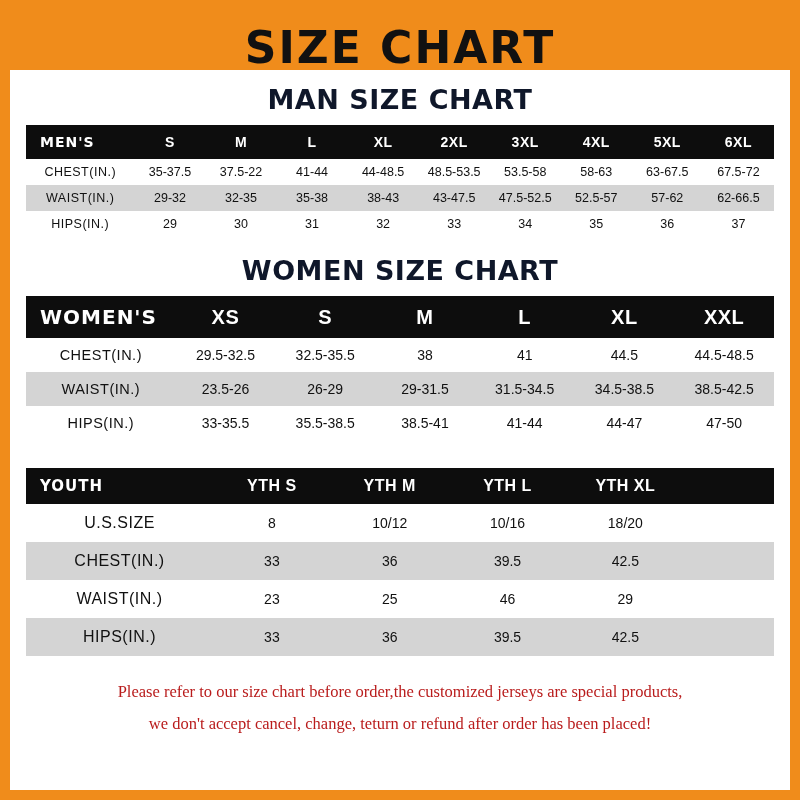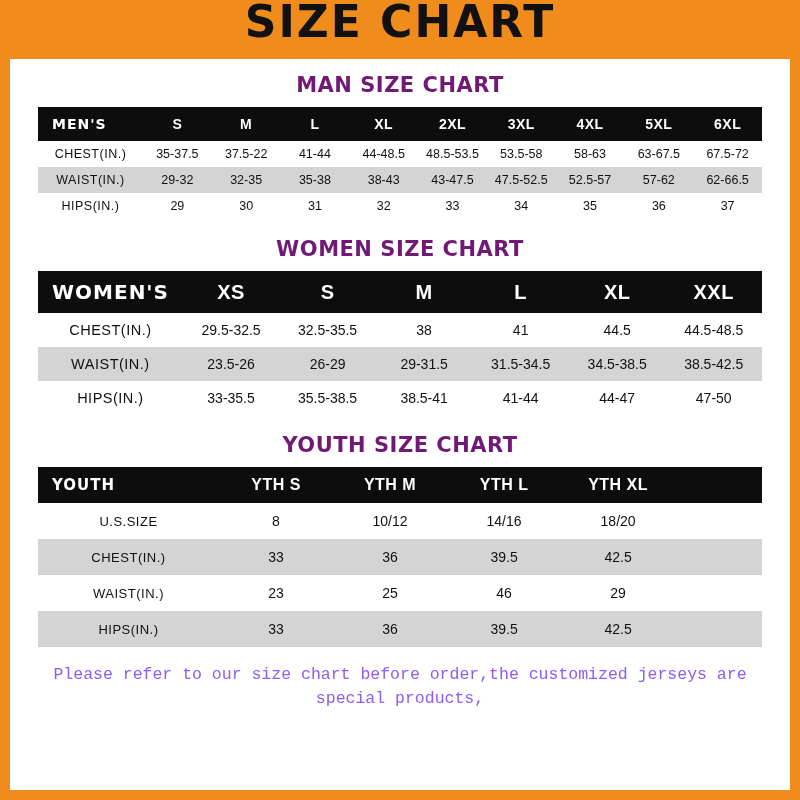--- a/index.html
+++ b/index.html
@@ -12,44 +12,44 @@
   .page {
     width: 800px; height: 800px;
     position: relative;
     background: #ffffff;
     border-left: 10px solid #f08c1b;
     border-right: 10px solid #f08c1b;
     overflow: hidden;
   }
   .header {
     background: #f08c1b;
-    height: 59px;
+    height: 70px;
     display: flex;
-    align-items: flex-start;
+    align-items: flex-end;
     justify-content: center;
     margin: 0 -10px;
   }
   .header h1 {
     margin: 0;
     font-family: "DejaVu Sans", sans-serif;
     font-weight: bold;
     font-size: 44px;
     letter-spacing: 2px;
     color: #111;
     line-height: 1;
   }
   .section-title {
     text-align: center;
     font-family: "DejaVu Sans", sans-serif;
     font-weight: bold;
-    font-size: 21px;
-    color: #701a75;
+    font-size: 27px;
+    color: #0f172a;
     letter-spacing: 0.5px;
   }
-  .tbl-wrap { padding: 0 28px; }
+  .tbl-wrap { padding: 0 16px; }
   table {
     width: 100%;
     border-collapse: collapse;
     table-layout: fixed;
     font-family: "Liberation Sans", sans-serif;
   }
   thead th {
     background: #0d0d0d;
     color: #ffffff;
     font-size: 15px;
@@ -88,34 +88,34 @@
   
   #women-table col.lbl { width: 20%; }
   #women-table thead th { font-size: 20px; }
   #women-table tbody td { font-size: 14px; padding: 9px 1px; }
   #women-table tbody td.rowlabel { font-size: 14.5px; }
 
   
   #youth-table col.lbl { width: 25%; }
   #youth-table thead th { font-size: 16px; }
   #youth-table tbody td { font-size: 14px; padding: 10px 1px; }
-  #youth-table tbody td.rowlabel { font-size: 13px; }
+  #youth-table tbody td.rowlabel { font-size: 16px; }
   #youth-table thead th.rowlabel { font-size: 15px; }
   #youth-table .pad { background: #0d0d0d; }
 
   .footer {
     padding: 10px 20px 0 20px;
     text-align: center;
   }
   .footer p {
-    margin: 0;
-    color: #8b5cf6;
+    margin: 8px;
+    color: #b91c1c;
     font-size: 16.5px;
     line-height: 1.45;
-    font-family: Liberation Mono, monospace;
+    font-family: Liberation Serif, serif;
   }
   .sp-14 { height: 14px; }
   .sp-10 { height: 10px; }
   .sp-6 { height: 6px; }
   .sp-18 { height: 18px; }
   .bottom-bar {
     position: absolute;
     left: -10px; right: -10px; bottom: 0;
     height: 10px;
     background: #f08c1b;
@@ -255,21 +255,20 @@
           <td>38.5-41</td>
           <td>41-44</td>
           <td>44-47</td>
           <td>47-50</td>
         </tr>
       </tbody>
     </table>
   </div>
 
   <div class="sp-18"></div>
-  <div class="section-title">YOUTH SIZE CHART</div>
   <div class="sp-10"></div>
 
   <div class="tbl-wrap">
     <table id="youth-table">
       <colgroup>
         <col class="lbl">
           <col>
           <col>
           <col>
           <col>
@@ -283,21 +282,21 @@
           <th>YTH L</th>
           <th>YTH XL</th>
           <th class="pad"></th>
         </tr>
       </thead>
       <tbody>
         <tr class="odd">
           <td class="rowlabel">U.S.SIZE</td>
           <td>8</td>
           <td>10/12</td>
-          <td>14/16</td>
+          <td>10/16</td>
           <td>18/20</td>
           <td></td>
         </tr>
         <tr class="even">
           <td class="rowlabel">CHEST(IN.)</td>
           <td>33</td>
           <td>36</td>
           <td>39.5</td>
           <td>42.5</td>
           <td></td>
@@ -318,16 +317,17 @@
           <td>42.5</td>
           <td></td>
         </tr>
       </tbody>
     </table>
   </div>
 
   <div class="sp-6"></div>
   <div class="footer">
     <p>Please refer to our size chart before order,the customized jerseys are special products,</p>
+    <p>we don't accept cancel, change, teturn or refund after order has been placed!</p>
   </div>
 
   <div class="bottom-bar"></div>
 </div>
 
 </body></html>

